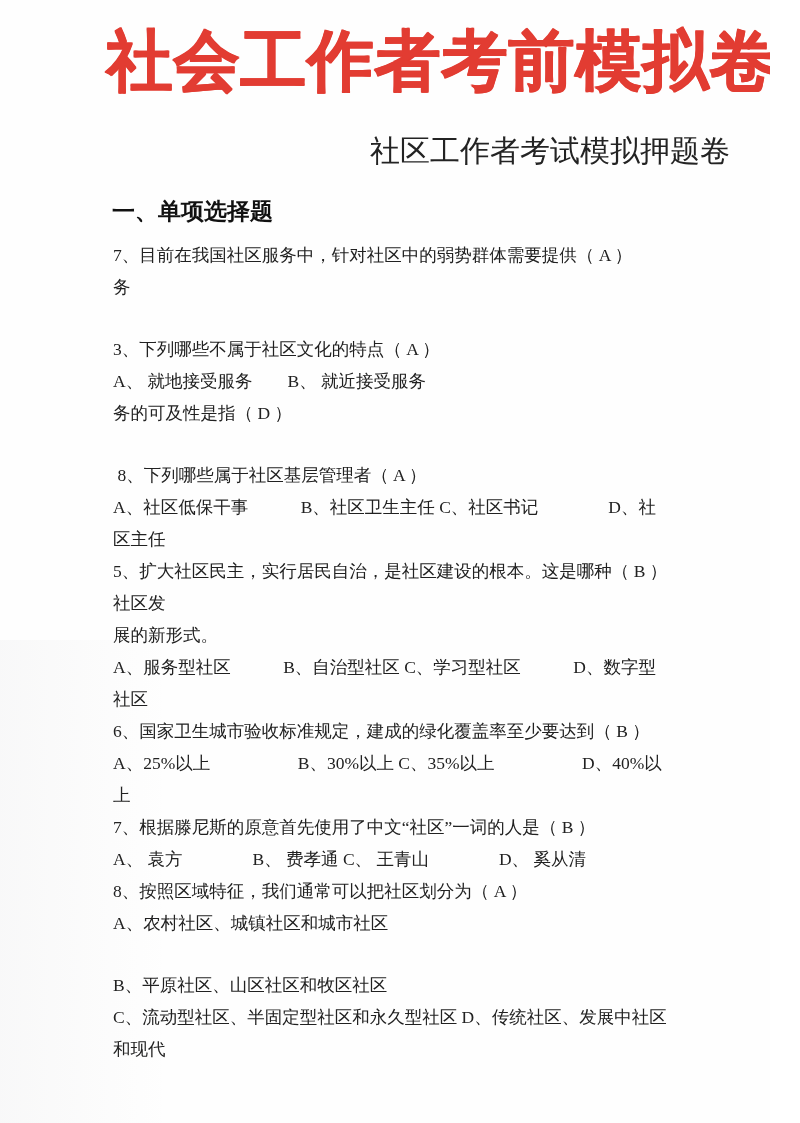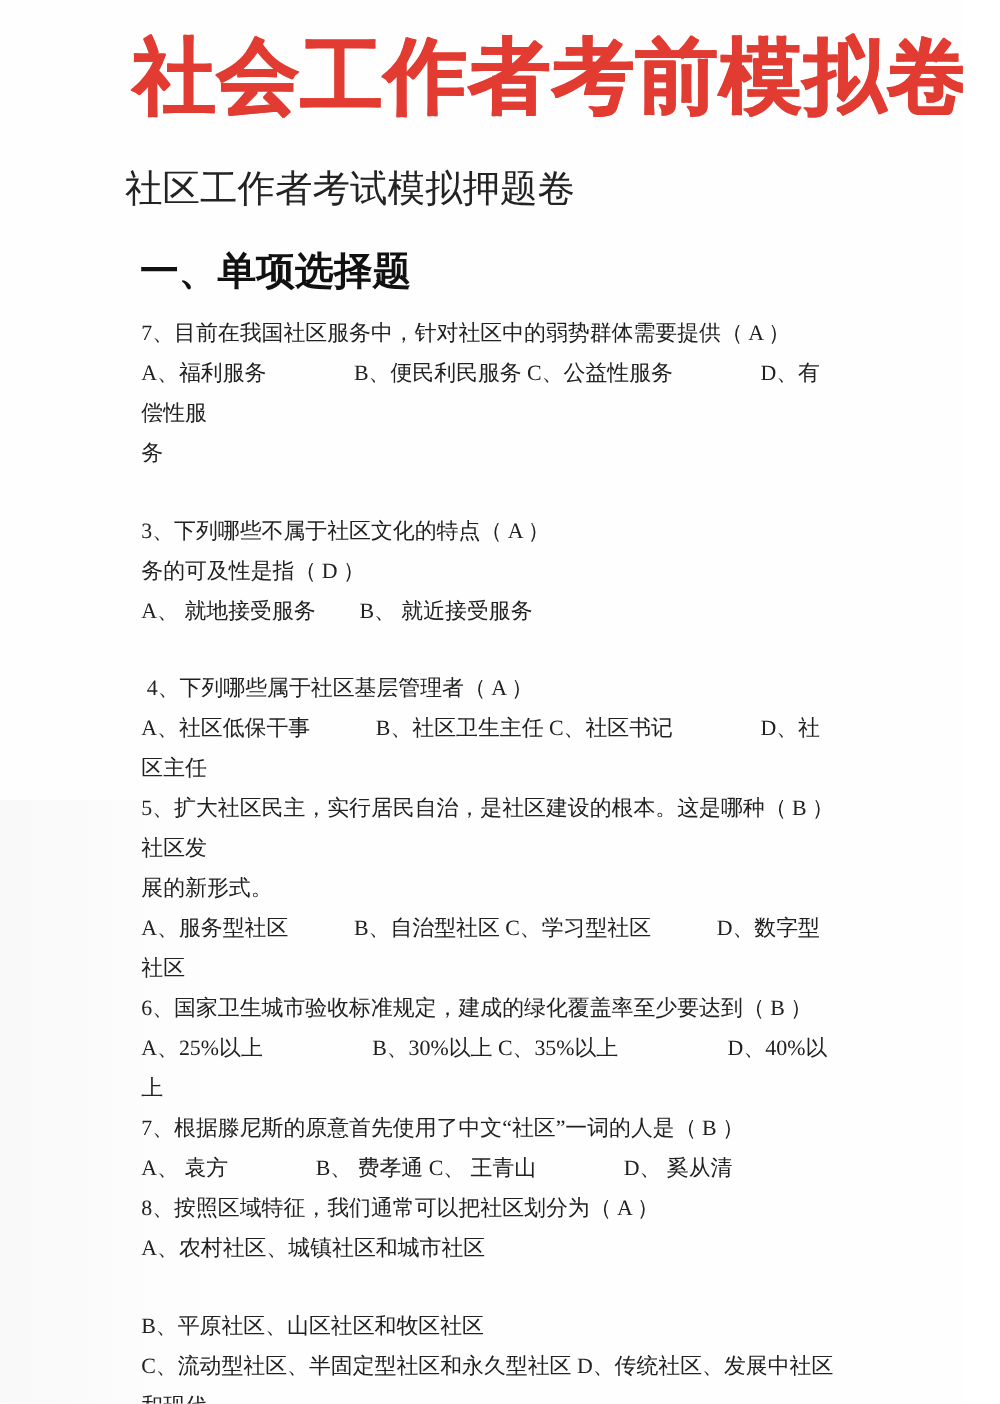--- a/index.html
+++ b/index.html
@@ -34,31 +34,31 @@
     font-weight: 900;
     font-size: 66px;
     line-height: 1.05;
     letter-spacing: 1px;
     
     text-shadow: 1px 0 0 currentColor, 0 1px 0 currentColor, 1px 1px 0 currentColor;
     white-space: nowrap;
   }
   .paper-title {
     margin: 36px 40px 0 100px;
-    text-align: left;
+    text-align: right;
     font-size: 30px;
     font-weight: 400;
     color: #232323;
     white-space: nowrap;
   }
   .section-heading {
     margin: 24px 0 0 112px;
     font-family: "Liberation Sans", "DejaVu Sans", sans-serif;
     font-weight: 700;
-    font-size: 31px;
+    font-size: 23px;
     color: #111111;
   }
   .exam-body {
     margin: 12px 98px 0 113px;
     font-size: 17.5px;
     line-height: 32px;
     color: #212121;
   }
   .exam-line {
     white-space: pre-wrap;
@@ -72,26 +72,25 @@
 
 <div class="page" style="background: rgb(254, 254, 254);">
   <div class="banner-title" style="color: rgb(226, 60, 50);">社会工作者考前模拟卷</div>
 
   <div class="paper-title">社区工作者考试模拟押题卷</div>
 
   <div class="section-heading">一、单项选择题</div>
 
   <div class="exam-body" style="color: rgb(33, 33, 33);">
       <div class="exam-line">7、目前在我国社区服务中，针对社区中的弱势群体需要提供（ A ）</div>
-      <div class="exam-line">A、福利服务　　　　B、便民利民服务 C、公益性服务　　　　D、有偿性服</div>
       <div class="exam-line">务</div>
       <div class="exam-line gap">3、下列哪些不属于社区文化的特点（ A ）</div>
+      <div class="exam-line">A、 就地接受服务　　B、 就近接受服务</div>
       <div class="exam-line">务的可及性是指（ D ）</div>
-      <div class="exam-line">A、 就地接受服务　　B、 就近接受服务</div>
-      <div class="exam-line gap"> 4、下列哪些属于社区基层管理者（ A ）</div>
+      <div class="exam-line gap"> 8、下列哪些属于社区基层管理者（ A ）</div>
       <div class="exam-line">A、社区低保干事　　　B、社区卫生主任 C、社区书记　　　　D、社区主任</div>
       <div class="exam-line">5、扩大社区民主，实行居民自治，是社区建设的根本。这是哪种（ B ）社区发</div>
       <div class="exam-line">展的新形式。</div>
       <div class="exam-line">A、服务型社区　　　B、自治型社区 C、学习型社区　　　D、数字型社区</div>
       <div class="exam-line">6、国家卫生城市验收标准规定，建成的绿化覆盖率至少要达到（ B ）</div>
       <div class="exam-line">A、25%以上　　　　　B、30%以上 C、35%以上　　　　　D、40%以上</div>
       <div class="exam-line">7、根据滕尼斯的原意首先使用了中文“社区”一词的人是（ B ）</div>
       <div class="exam-line">A、 袁方　　　　B、 费孝通 C、 王青山　　　　D、 奚从清</div>
       <div class="exam-line">8、按照区域特征，我们通常可以把社区划分为（ A ）</div>
       <div class="exam-line">A、农村社区、城镇社区和城市社区</div>

